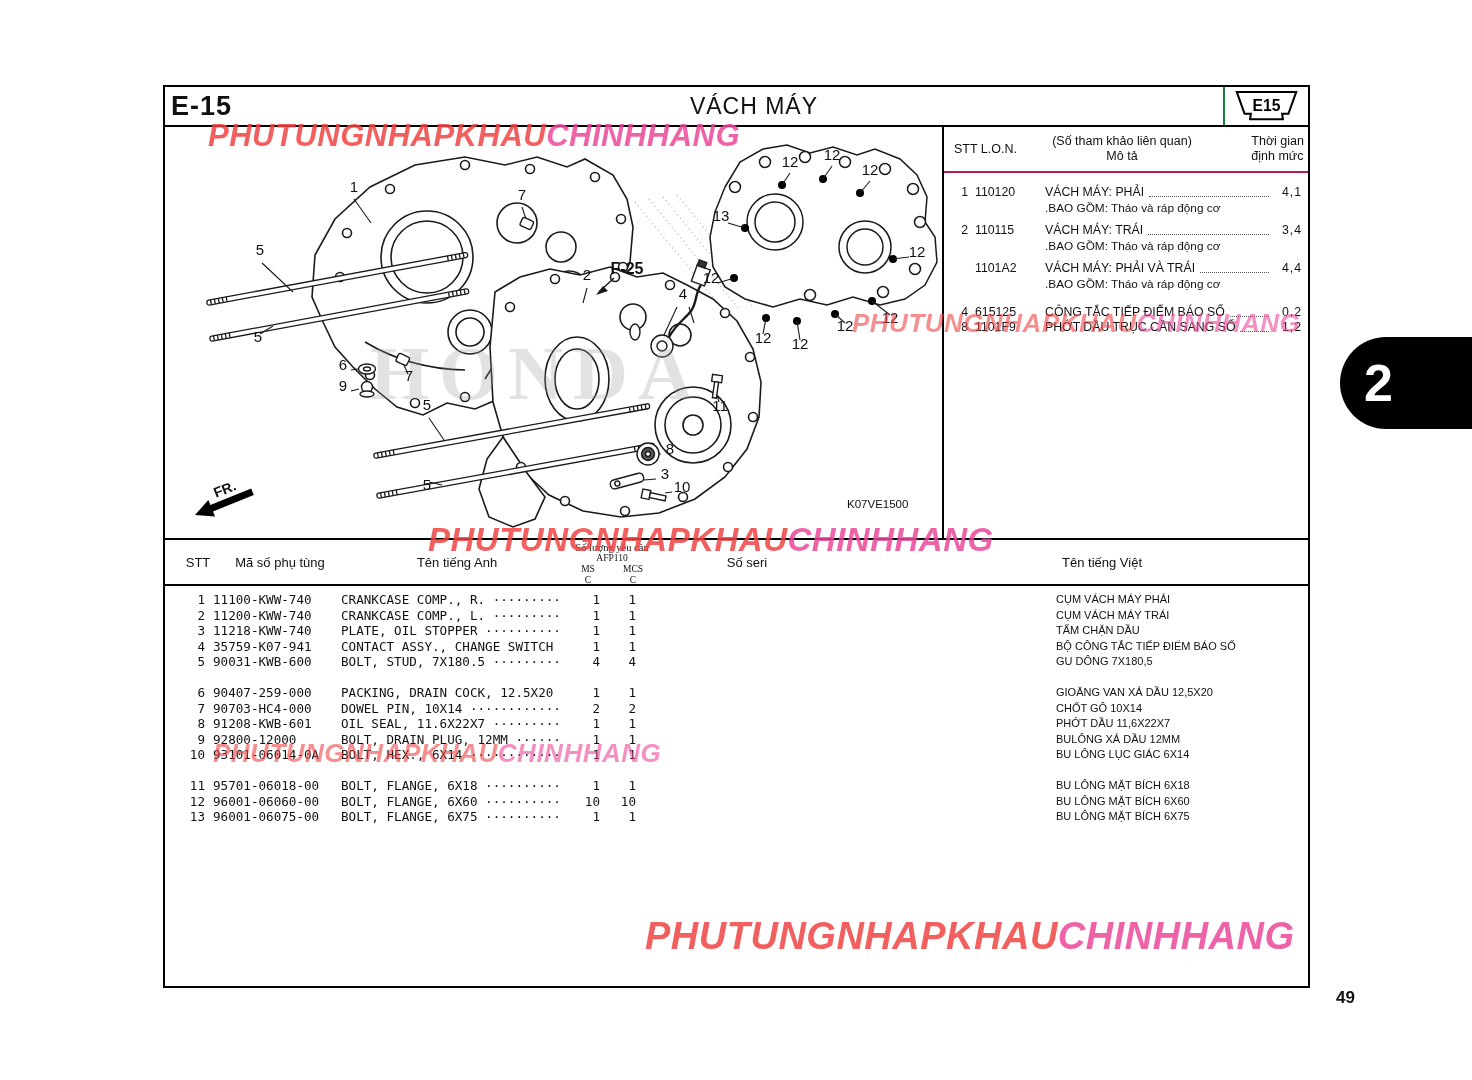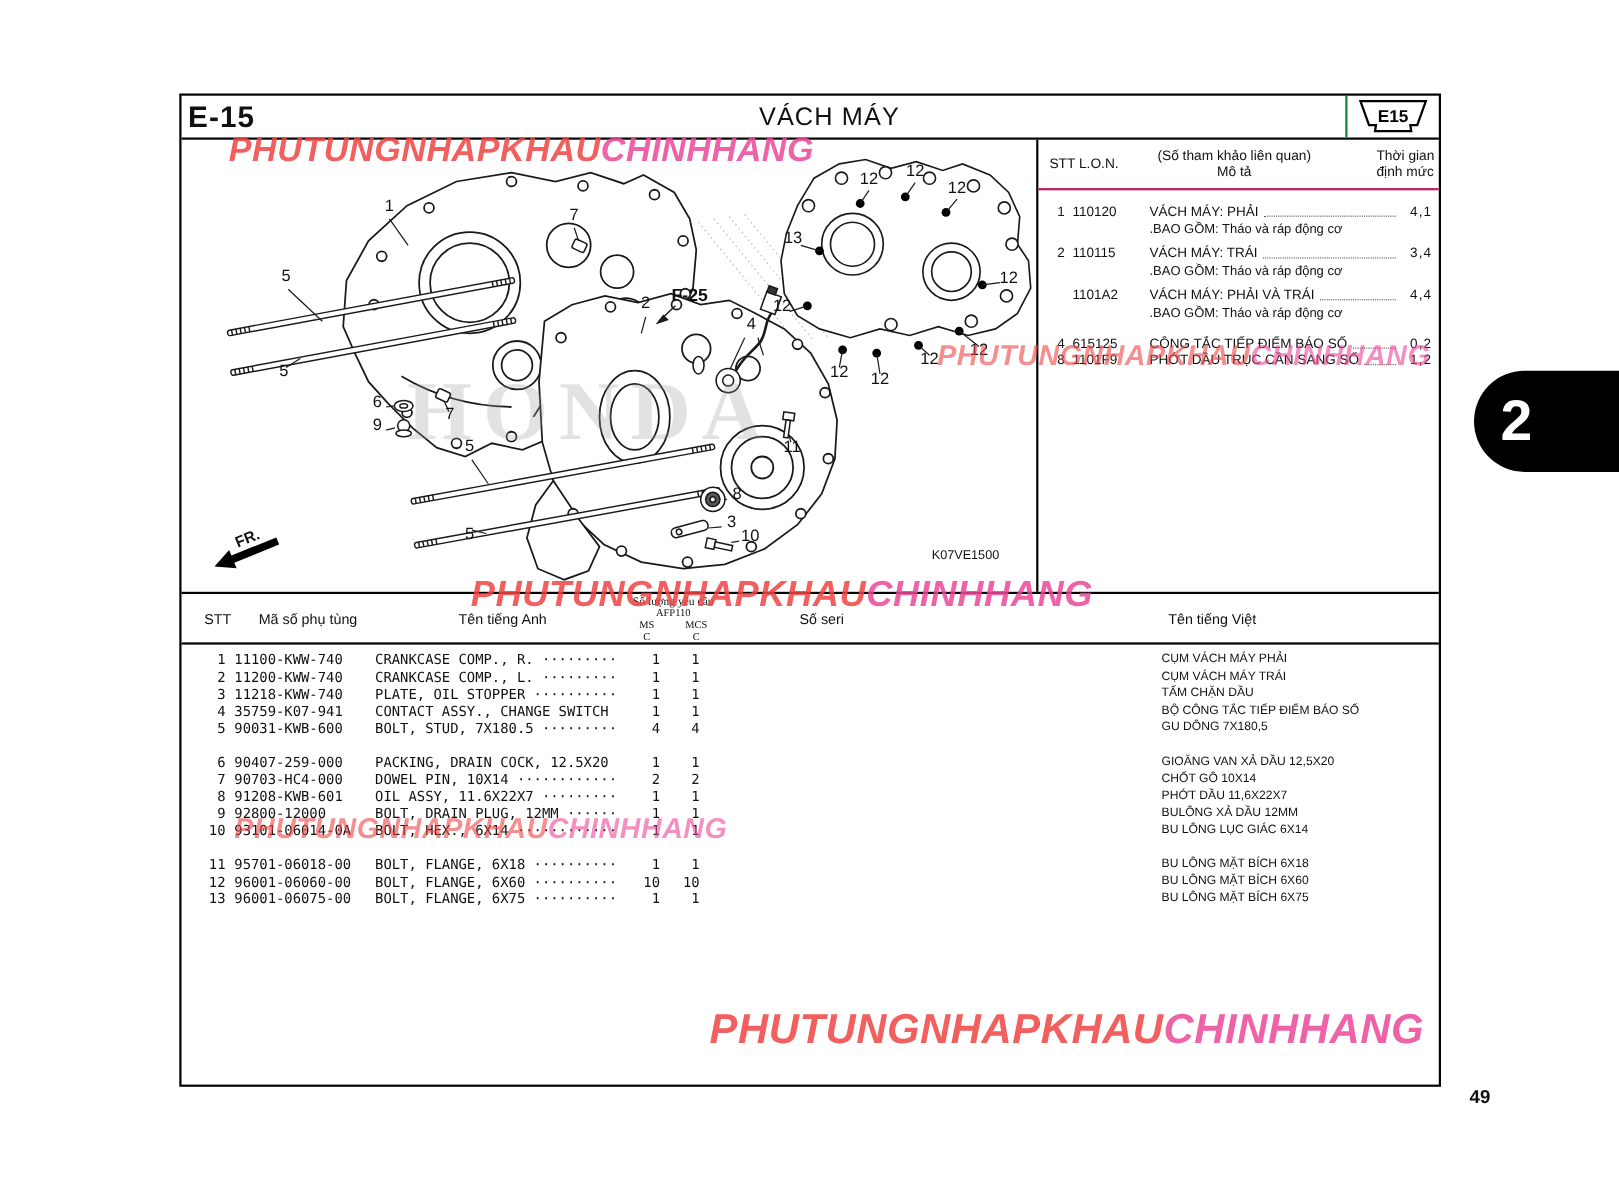--- a/index.html
+++ b/index.html
@@ -473,21 +473,21 @@
             <span class="ppn">90703-HC4-000</span>
             <span class="pen">DOWEL PIN, 10X14 ············</span>
             <span class="pms">2</span>
             <span class="pmcs">2</span>
             <span class="pser"></span>
             <span class="pvi">CHỐT GÔ 10X14</span>
           </div>
           <div class="prow">
             <span class="pstt">8</span>
             <span class="ppn">91208-KWB-601</span>
-            <span class="pen">OIL ASSY, 11.6X22X7 ·········</span>
+            <span class="pen">OIL SEAL, 11.6X22X7 ·········</span>
             <span class="pms">1</span>
             <span class="pmcs">1</span>
             <span class="pser"></span>
             <span class="pvi">PHỚT DẦU 11,6X22X7</span>
           </div>
           <div class="prow">
             <span class="pstt">9</span>
             <span class="ppn">92800-12000</span>
             <span class="pen">BOLT, DRAIN PLUG, 12MM ······</span>
             <span class="pms">1</span>

